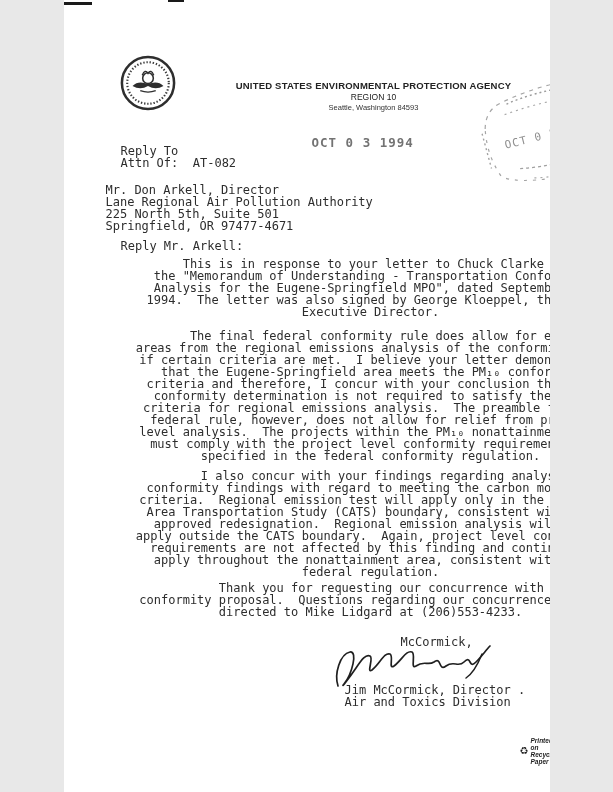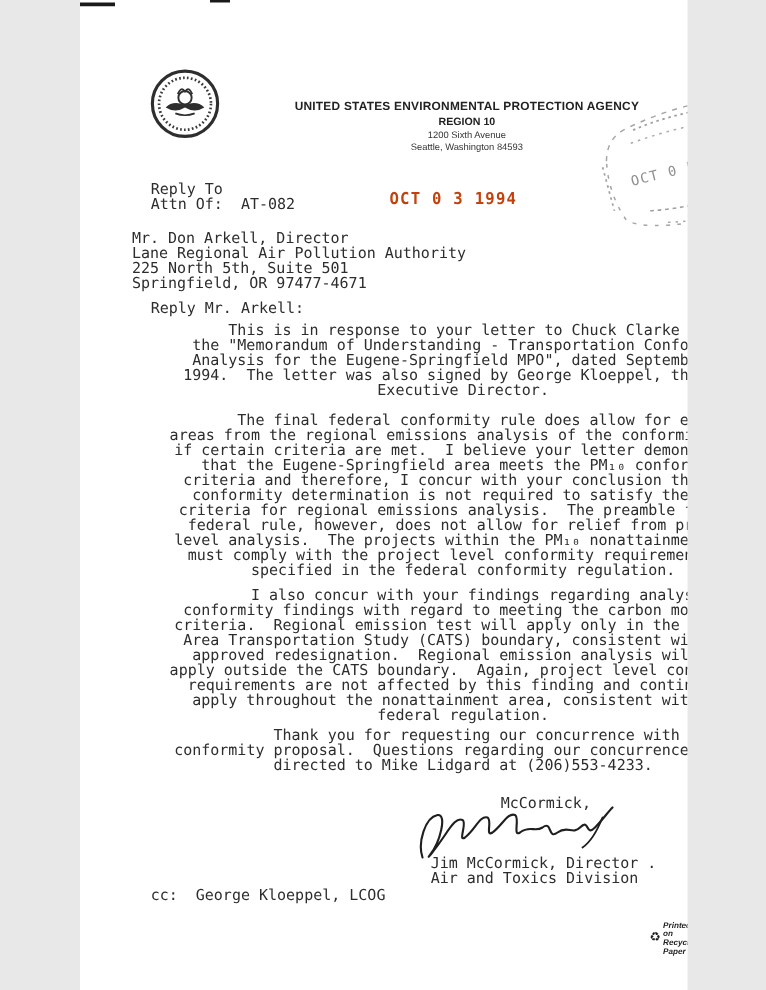--- a/index.html
+++ b/index.html
@@ -20,30 +20,30 @@
   .scan-mark{position:absolute;background:#1a1a1a;}
   .mark1{left:0;top:2px;width:28px;height:3px;}
   .mark2{left:104px;top:0;width:16px;height:2px;}
 
   
   .seal{left:55px;top:54px;width:58px;height:58px;}
 
   
   .letterhead{left:126px;top:80px;width:368px;text-align:center;font-family:"Liberation Sans", sans-serif;color:#222;}
   .lh-agency{font-size:9.5px;font-weight:bold;letter-spacing:.2px;}
-  .lh-region{font-size:8.5px;font-weight:bold;margin-top:1px;}
+  .lh-region{font-size:8.5px;font-weight:normal;margin-top:1px;}
   .lh-addr{font-size:7.5px;margin-top:1px;color:#333;}
 
   
   .rstamp{left:410px;top:70px;width:168px;height:130px;transform:rotate(-12deg);color:#969696;}
   .rstamp svg{position:absolute;left:0;top:0;}
   .rstamp-date{position:absolute;left:30px;top:56px;font-size:11px;letter-spacing:1px;color:#8f8f8f;white-space:nowrap;transform:rotate(-2deg);}
 
   
-  .date-stamp{left:248px;top:151px;font-size:12.5px;font-weight:bold;letter-spacing:1px;color:#c2410c;transform:scaleY(1.05);}
+  .date-stamp{left:248px;top:135px;font-size:12.5px;font-weight:bold;letter-spacing:1px;color:#737373;transform:scaleY(1.05);}
 
   .reply-block{left:57px;top:145px;}
   .recipient{left:42px;top:184px;}
   .salutation{left:57px;top:240px;}
 
   .para{left:57px;width:500px;text-align:center;}
   .p1{top:258px;} .p2{top:330px;} .p3{top:470px;} .p4{top:582px;}
 
   .closing{left:337px;top:636px;}
   .signature{left:268px;top:640px;width:165px;height:52px;}
@@ -69,21 +69,20 @@
       <circle cx="30" cy="25" r="5.5" fill="none" stroke="#2e2e2e" stroke-width="1.6"></circle>
       <path d="M30 31 Q20 27 14 33 Q22 38 30 33 Q38 38 46 33 Q40 27 30 31" fill="#2e2e2e"></path>
       <path d="M24 22 Q27 15 30 20 Q33 15 36 22" fill="none" stroke="#2e2e2e" stroke-width="1.4"></path>
       <path d="M22 38 Q30 41 38 38" fill="none" stroke="#2e2e2e" stroke-width="1.4"></path>
     </svg>
   </div>
 
   <div class="abs letterhead">
     <div class="lh-agency">UNITED STATES ENVIRONMENTAL PROTECTION AGENCY</div>
     <div class="lh-region">REGION 10</div>
-    <div class="lh-addr">1200 Sixth Avenue</div>
     <div class="lh-addr">Seattle, Washington 84593</div>
   </div>
 
   <div class="abs rstamp">
     <svg width="168" height="130" viewBox="0 0 168 130">
       <path d="M14 44 Q18 26 34 22 Q80 10 128 16 Q150 20 152 38" fill="none" stroke="#a5a5a5" stroke-width="1.2" stroke-dasharray="4 5"></path>
       <path d="M152 38 Q158 66 150 92 Q120 104 70 106 Q34 104 20 94 Q10 70 14 44" fill="none" stroke="#a5a5a5" stroke-width="1.2" stroke-dasharray="3 6"></path>
       <path d="M40 24 Q70 18 104 20" fill="none" stroke="#9c9c9c" stroke-width="1.4" stroke-dasharray="2 3"></path>
       <path d="M36 34 Q78 28 120 32" fill="none" stroke="#a8a8a8" stroke-width="1.2" stroke-dasharray="2 4"></path>
       <path d="M40 90 Q80 96 126 88" fill="none" stroke="#a0a0a0" stroke-width="1.3" stroke-dasharray="3 3"></path>
@@ -139,20 +138,19 @@
   <div class="abs signature">
     <svg width="165" height="52" viewBox="0 0 165 52">
       <path d="M6 46 C2 34 8 14 18 12 C26 11 20 34 12 44 C8 49 16 40 24 28 C30 19 34 14 38 16 C42 18 34 34 40 30 C48 24 52 12 58 14 C62 16 56 30 62 26 C70 20 74 10 80 12 C84 14 78 30 84 26 C92 20 96 26 102 22 C110 16 106 32 114 26 C122 20 126 28 132 22 C140 14 136 30 144 22 C150 16 154 10 158 6" fill="none" stroke="#1f1f1f" stroke-width="1.7" stroke-linecap="round"></path>
       <path d="M150 14 C146 24 140 34 134 38" fill="none" stroke="#1f1f1f" stroke-width="1.5" stroke-linecap="round"></path>
     </svg>
   </div>
 
   <div class="abs mono pre signer">Jim McCormick, Director .
 Air and Toxics Division</div>
 
-  <div class="abs mono pre cc-line">cc:  George Kloeppel, LCOG</div>
 
   <div class="abs footer">
     <span class="recycle">♻</span>
     <span class="footer-text">Printed on Recycled Paper</span>
   </div>
 
 </div>
 
 </body></html>

